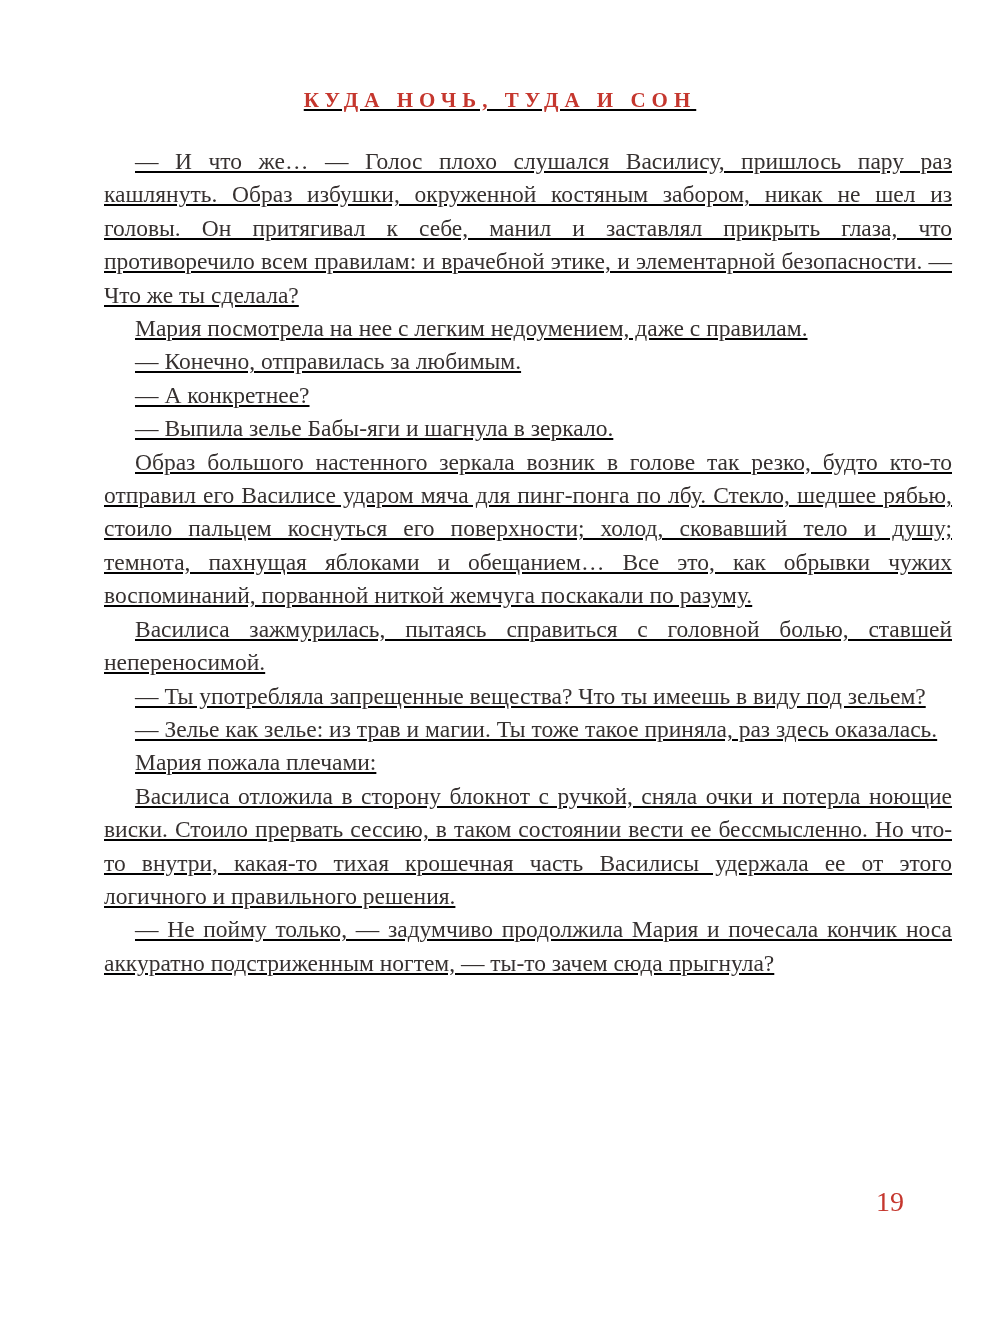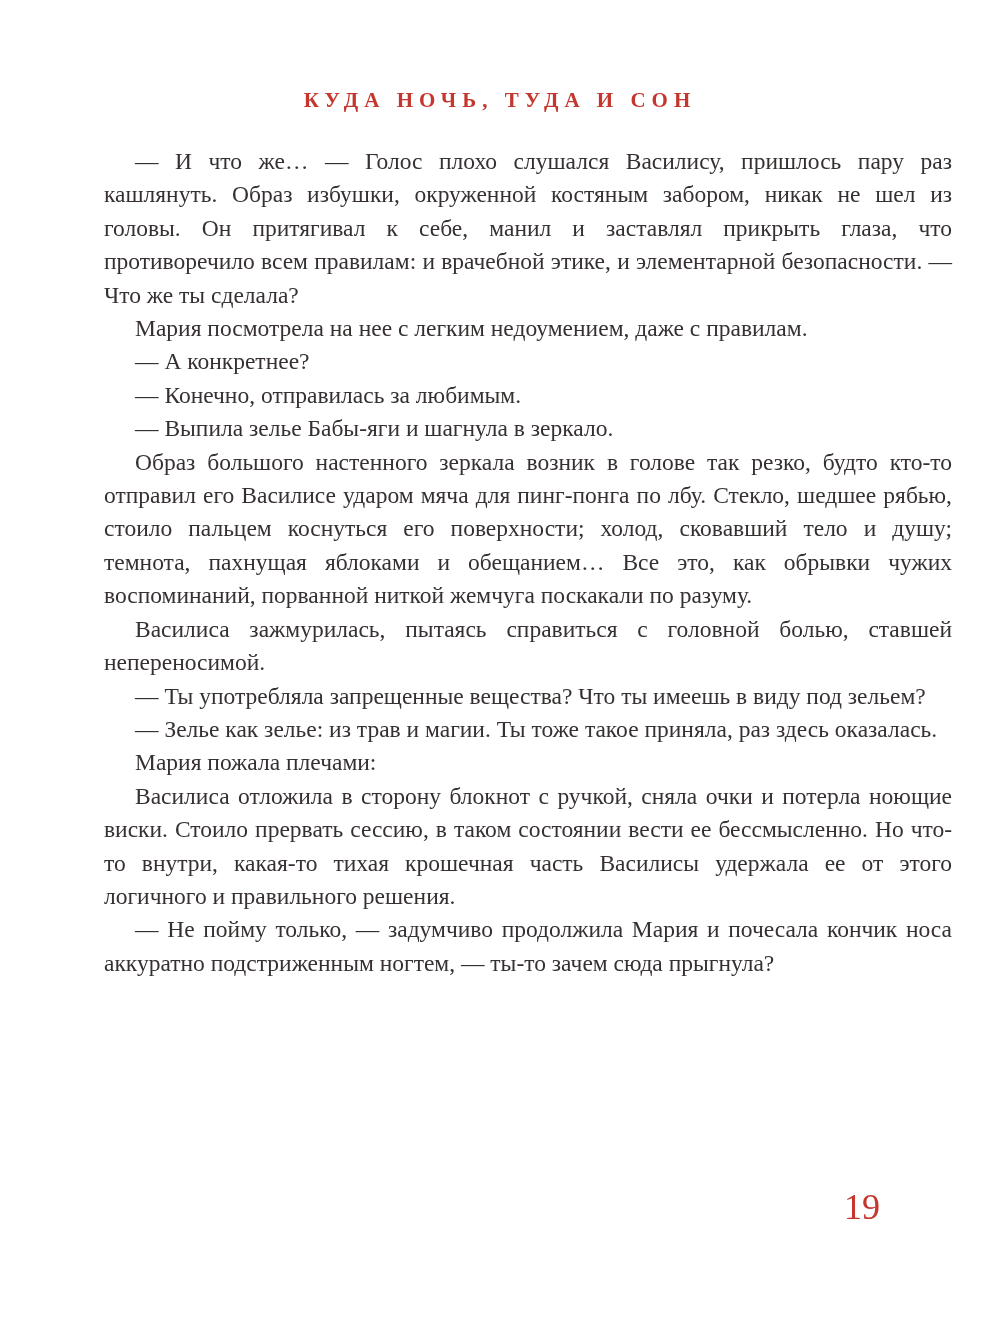--- a/index.html
+++ b/index.html
@@ -9,20 +9,21 @@
     background: #ffffff;
     font-family: "Liberation Serif", "DejaVu Serif", serif;
   }
 
   .book-page {
     position: relative;
     width: 1000px;
     height: 1317px;
     background: #ffffff;
     overflow: hidden;
+    text-decoration: underline;
   }
 
   .running-head {
     margin-top: 88px;
     text-align: center;
     color: var(--accent, #c5372e);
     font-size: 21px;
     font-weight: bold;
     letter-spacing: 6px;
     font-family: "Liberation Serif", "DejaVu Serif", serif;
@@ -37,40 +38,40 @@
     hyphens: auto;
     -webkit-hyphens: auto;
   }
 
   .text-block p {
     text-indent: 31px;
   }
 
   .page-number {
     position: absolute;
-    right: 120px;
+    right: 96px;
     top: 1186px;
     color: var(--accent, #c5372e);
-    font-size: 36px;
+    font-size: 28px;
     font-weight: normal;
     font-family: "Liberation Serif", "DejaVu Serif", serif;
   }
 </style>
 </head>
 <body>
 
 <div class="book-page">
 
   <div class="running-head">КУДА НОЧЬ, ТУДА И СОН</div>
 
   <div class="text-block">
     <p>— И что же… — Голос плохо слушался Василису, пришлось пару раз кашлянуть. Образ избушки, окруженной костяным забором, никак не шел из головы. Он притягивал к себе, манил и заставлял прикрыть глаза, что противоречило всем правилам: и врачебной этике, и элементарной безопасности. — Что же ты сделала?</p>
     <p>Мария посмотрела на нее с легким недоумением, даже с правилам.</p>
+    <p>— Конечно, отправилась за любимым.</p>
     <p>— А конкретнее?</p>
-    <p>— Конечно, отправилась за любимым.</p>
     <p>— Выпила зелье Бабы-яги и шагнула в зеркало.</p>
     <p>Образ большого настенного зеркала возник в голове так резко, будто кто-то отправил его Василисе ударом мяча для пинг-понга по лбу. Стекло, шедшее рябью, стоило пальцем коснуться его поверхности; холод, сковавший тело и душу; темнота, пахнущая яблоками и обещанием… Все это, как обрывки чужих воспоминаний, порванной ниткой жемчуга поскакали по разуму.</p>
     <p>Василиса зажмурилась, пытаясь справиться с головной болью, ставшей непереносимой.</p>
     <p>— Ты употребляла запрещенные вещества? Что ты имеешь в виду под зельем?</p>
     <p>— Зелье как зелье: из трав и магии. Ты тоже такое приняла, раз здесь оказалась.</p>
     <p>Мария пожала плечами:</p>
     <p>Василиса отложила в сторону блокнот с ручкой, сняла очки и потерла ноющие виски. Стоило прервать сессию, в таком состоянии вести ее бессмысленно. Но что-то внутри, какая-то тихая крошечная часть Василисы удержала ее от этого логичного и правильного решения.</p>
     <p>— Не пойму только, — задумчиво продолжила Мария и почесала кончик носа аккуратно подстриженным ногтем, — ты-то зачем сюда прыгнула?</p>
   </div>
 

